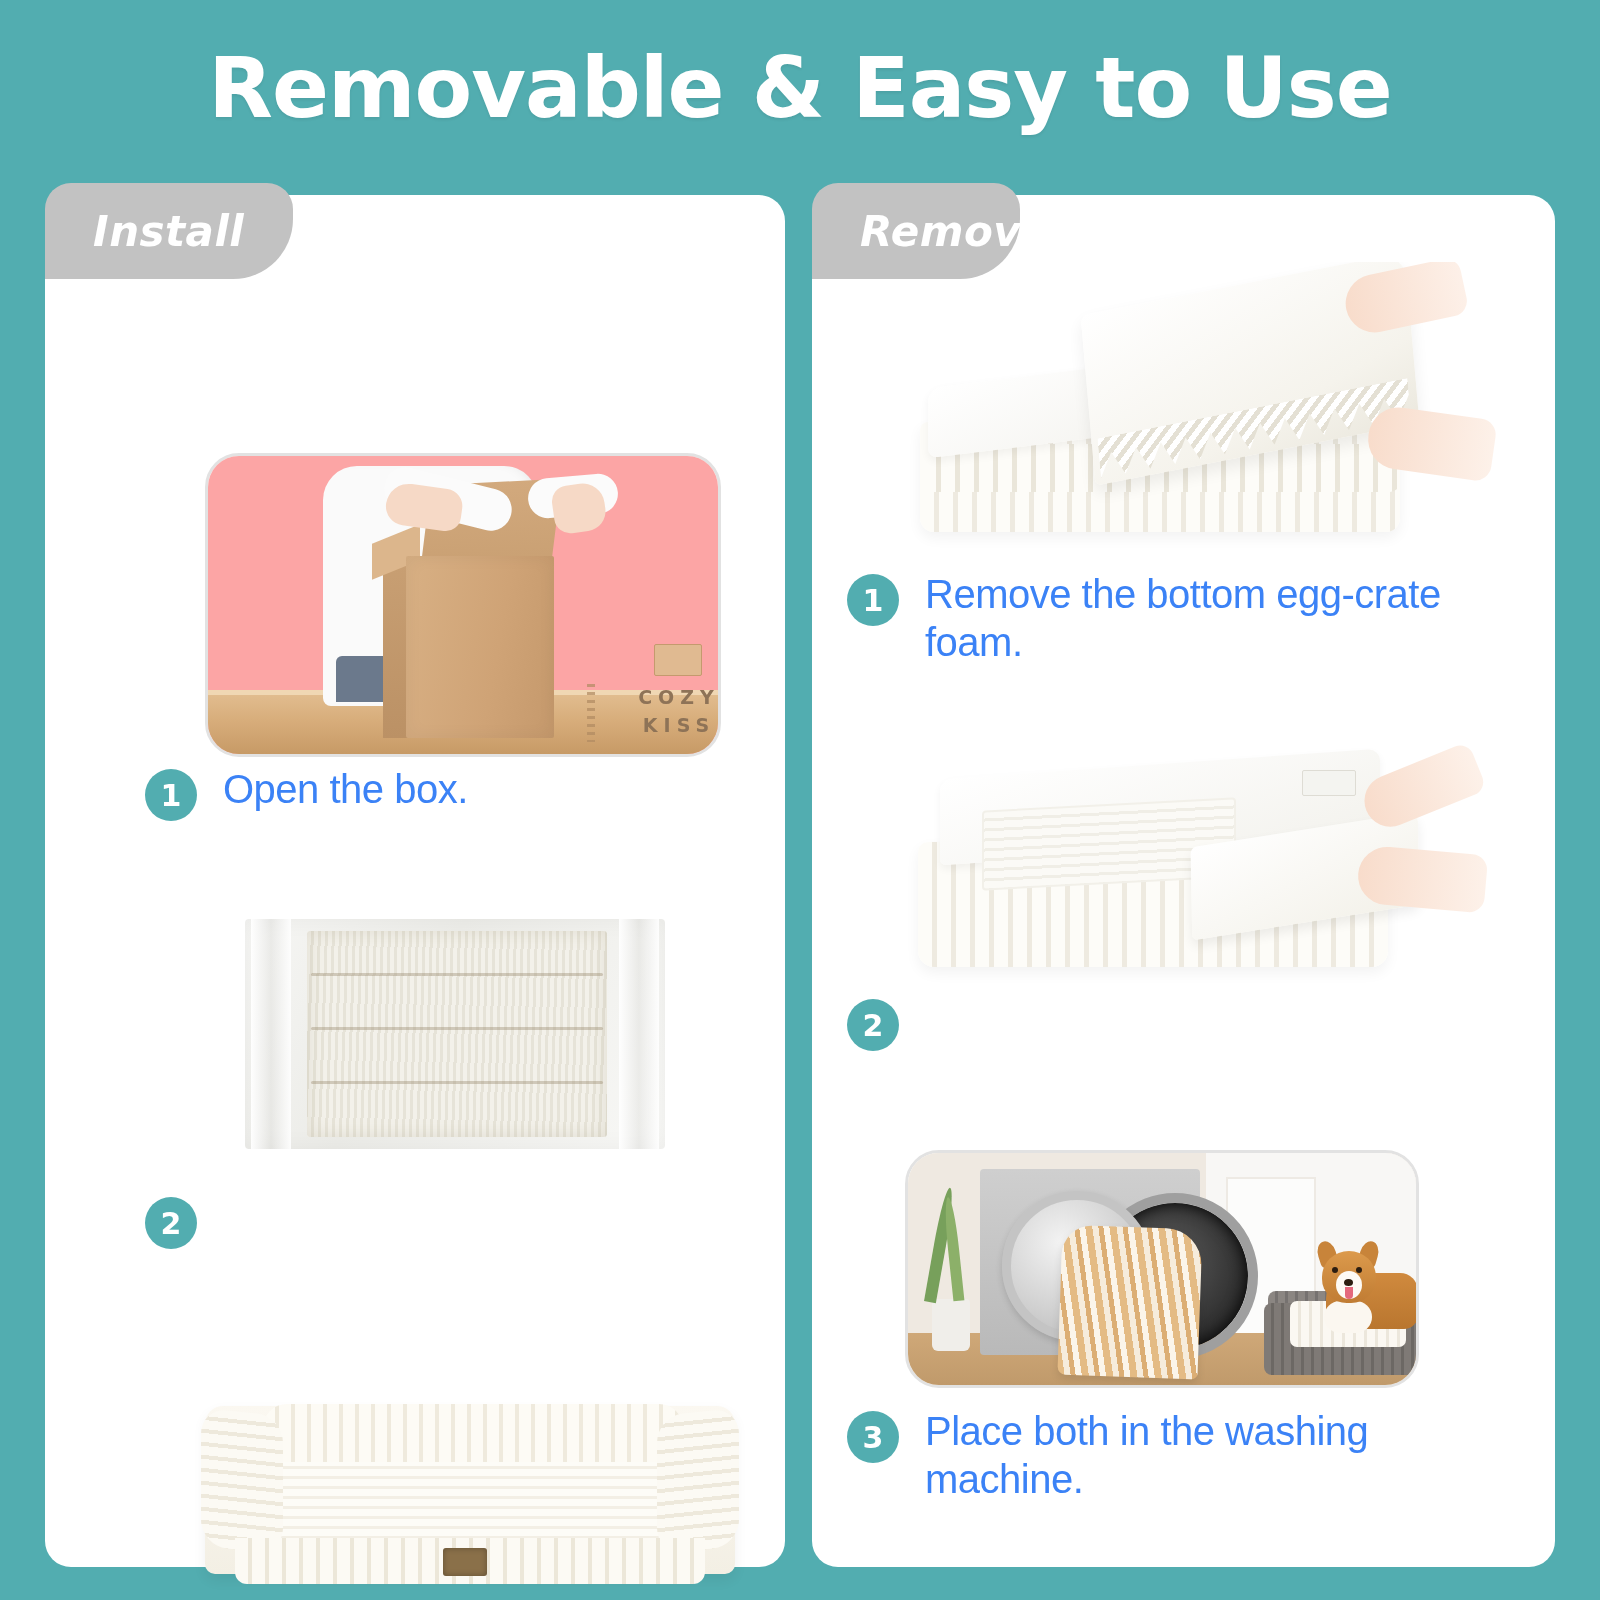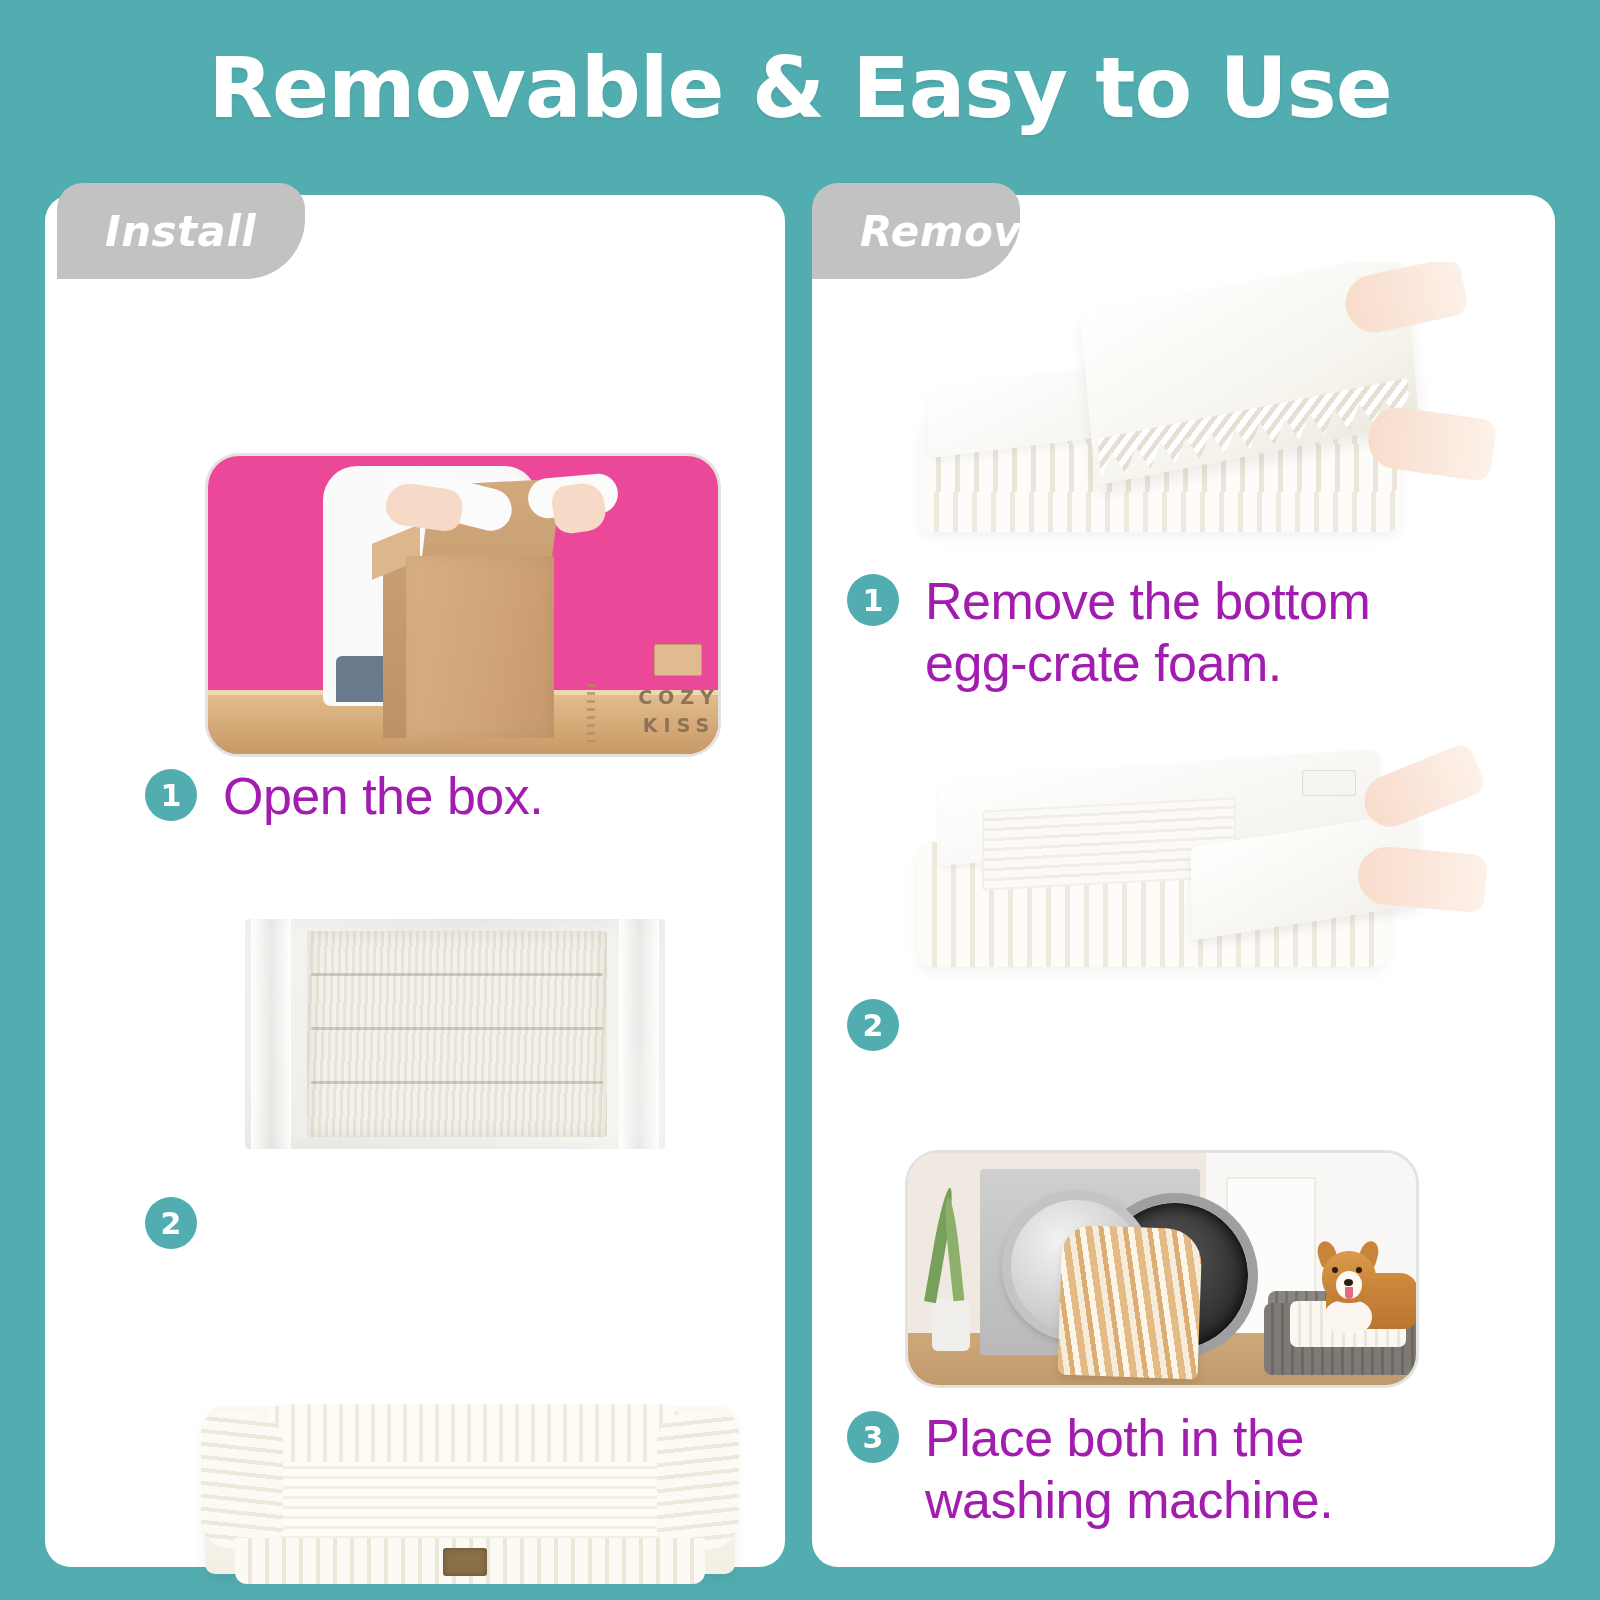--- a/index.html
+++ b/index.html
@@ -38,21 +38,21 @@
     position:absolute;
     top:-12px;left:0;
     height:96px;
     background:#c2c2c2;
     border-radius:26px 26px 60px 0;
     display:flex;align-items:center;
     padding-left:48px;
     box-sizing:border-box;
     z-index:3;
   }
-  #tab-install{width:248px;margin-left:12px;}
+  #tab-install{width:248px;}
   #tab-clean{width:208px;}
   .tab-label{
     color:#ffffff;
     font-family:"DejaVu Sans", sans-serif;
     font-size:42px;font-weight:bold;font-style:italic;
     letter-spacing:.5px;
   }
 
   
   .step{position:absolute;display:flex;align-items:flex-start;}
@@ -60,39 +60,39 @@
     width:52px;height:52px;border-radius:50%;
     background:#52adb0;color:#fff;
     display:flex;align-items:center;justify-content:center;
     font-size:30px;font-weight:bold;
     font-family:"DejaVu Sans", sans-serif;
     flex:0 0 52px;
     margin-top:4px;
   }
   .stext{
     margin-left:26px;
-    font-size:52px;
+    font-size:40px;
     line-height:1.20;
-    color:#a21caf;
+    color:#3b82f6;
     font-family:"Liberation Sans", sans-serif;
     letter-spacing:-.5px;
   }
 
   
   .photo{position:absolute;overflow:hidden;}
   .photo.framed{
     border:3px solid #e2e2e2;
     border-radius:34px;
     background:#fff;
   }
   .photo.plain{background:transparent;}
 
   
   #photo-box{left:160px;top:258px;width:510px;height:298px;}
-  .room{position:absolute;inset:0;background:#ec4899;}
+  .room{position:absolute;inset:0;background:#fca5a5;}
   .table{
     position:absolute;left:0;bottom:0;width:100%;height:64px;
     background:linear-gradient(#e3bf92,#d8ae7c 45%,#c79a66);
   }
   .table:after{content:"";position:absolute;left:0;top:0;width:100%;height:5px;background:#f0d7b3;}
   .person-torso{
     position:absolute;left:115px;top:10px;width:215px;height:240px;
     background:#fafafa;border-radius:34px 34px 8px 8px;
     box-shadow:inset -10px 0 16px -12px rgba(0,0,0,.15);
   }

